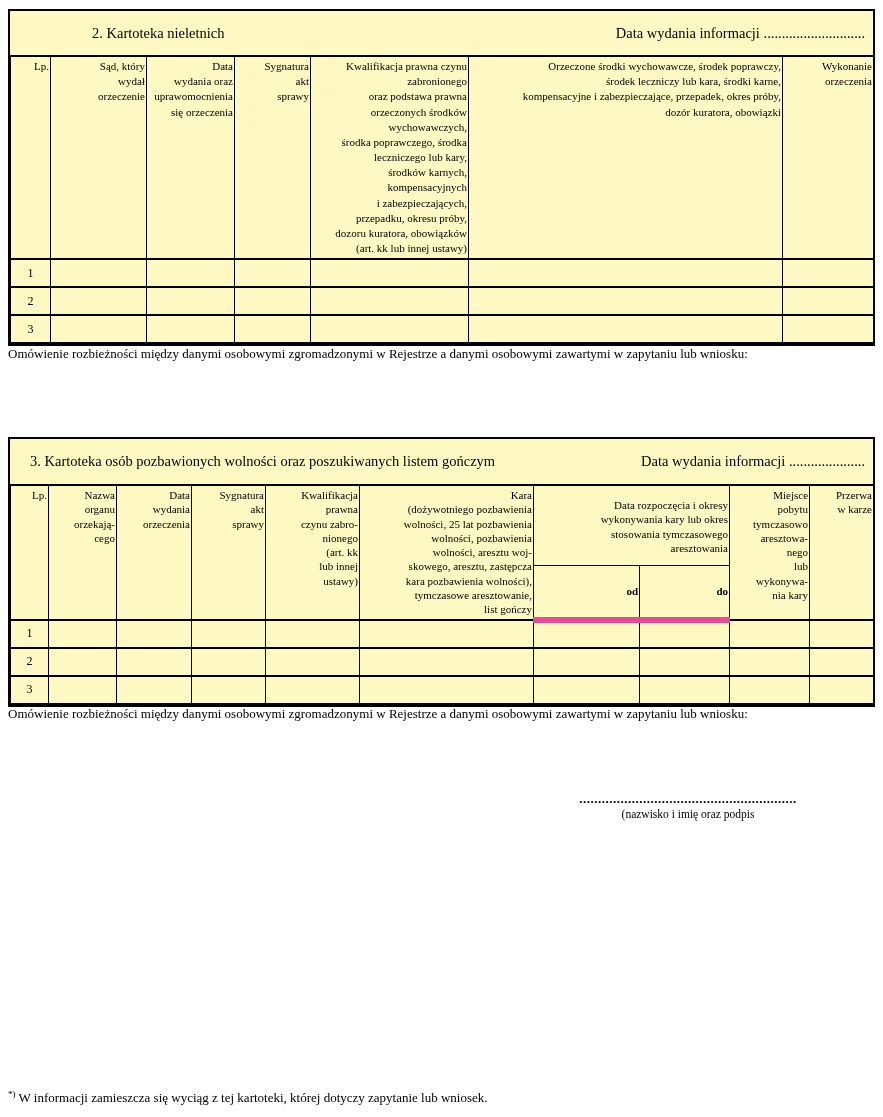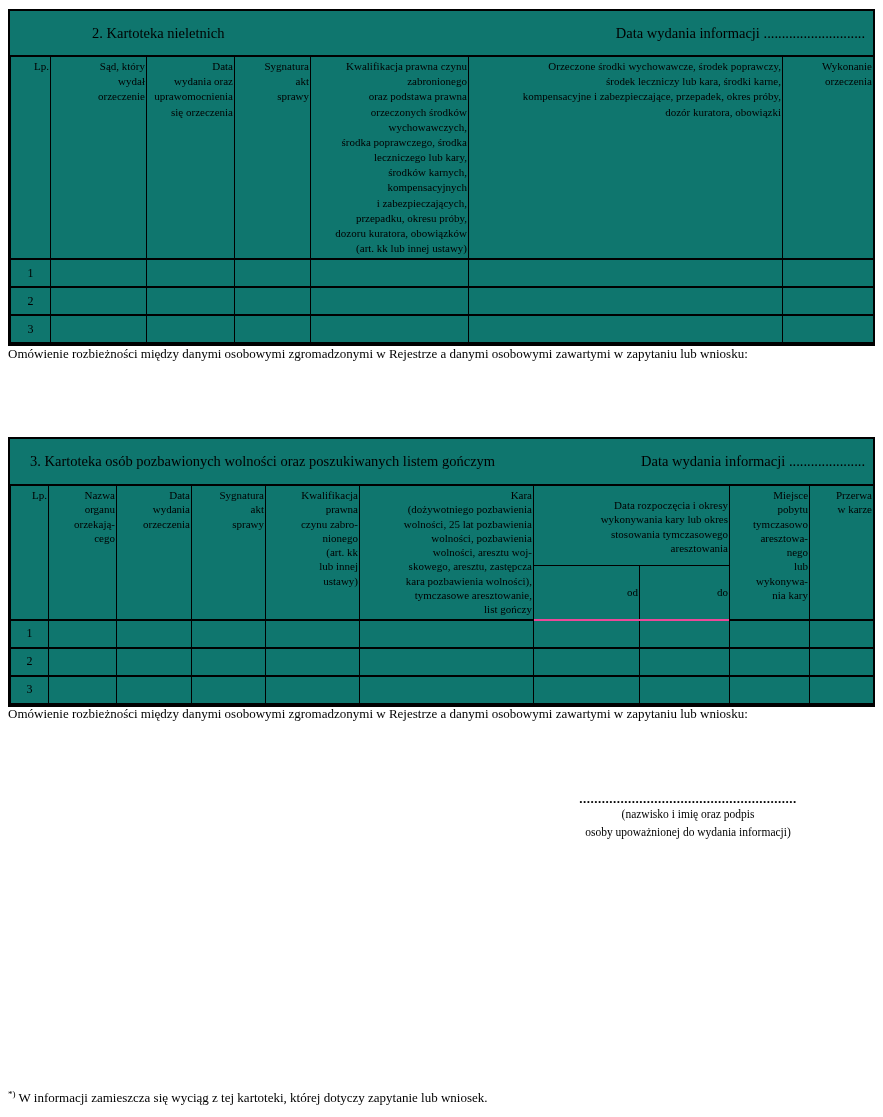--- a/index.html
+++ b/index.html
@@ -13,21 +13,21 @@
     font-family: "Liberation Serif", "DejaVu Serif", serif;
     overflow: hidden;
   }
 
   
   .table-wrap {
     position: absolute;
     left: 8px;
     width: 867px;
     border: 2px solid #000;
-    background: #0f766e;
+    background: #fef9c3;
   }
   .wrap-t2 { top: 9px; }
   .wrap-t3 { top: 437px; }
 
   .table-title {
     display: flex;
     justify-content: space-between;
     align-items: center;
     border-bottom: 1px solid #000;
     font-size: 14.5px;
@@ -55,21 +55,22 @@
     border-bottom: 2px solid #000;
   }
   .t3 thead th { line-height: 1.3; }
   .form-table thead th.group-th {
     border-bottom: 1px solid #000;
     vertical-align: top;
     padding-top: 12px;
   }
   .form-table thead th.sub-th {
     vertical-align: middle;
-    border-bottom: 2px solid #ec4899;
+    border-bottom: 6px solid #ec4899;
+    font-weight: bold;
   }
   .t2 thead tr { height: 200px; }
   .t3 thead tr.tier1 { height: 76px; }
   .t3 thead tr.tier2 { height: 52px; }
   .form-table tbody tr { height: 28px; }
   .form-table tbody td {
     border-top: 2px solid #000;
     border-bottom: 2px solid #000;
     text-align: center;
     vertical-align: middle;
@@ -328,21 +329,20 @@
       </tbody>
     </table>
   </div>
 
   <div class="discrepancy-note note-2">Omówienie rozbieżności między danymi osobowymi zgromadzonymi w Rejestrze a danymi osobowymi zawartymi w zapytaniu lub wniosku:</div>
 
   <div class="signature-block">
     <div class="signature-line">..........................................................</div>
     <div class="signature-caption">
       <div>(nazwisko i imię oraz podpis</div>
-      <div>osoby upoważnionej do wydania informacji)</div>
     </div>
   </div>
 
 
   <div class="footnote">
     <sup>*)</sup>
     <span>W informacji zamieszcza się wyciąg z tej kartoteki, której dotyczy zapytanie lub wniosek.</span>
   </div>
 
 </div>

